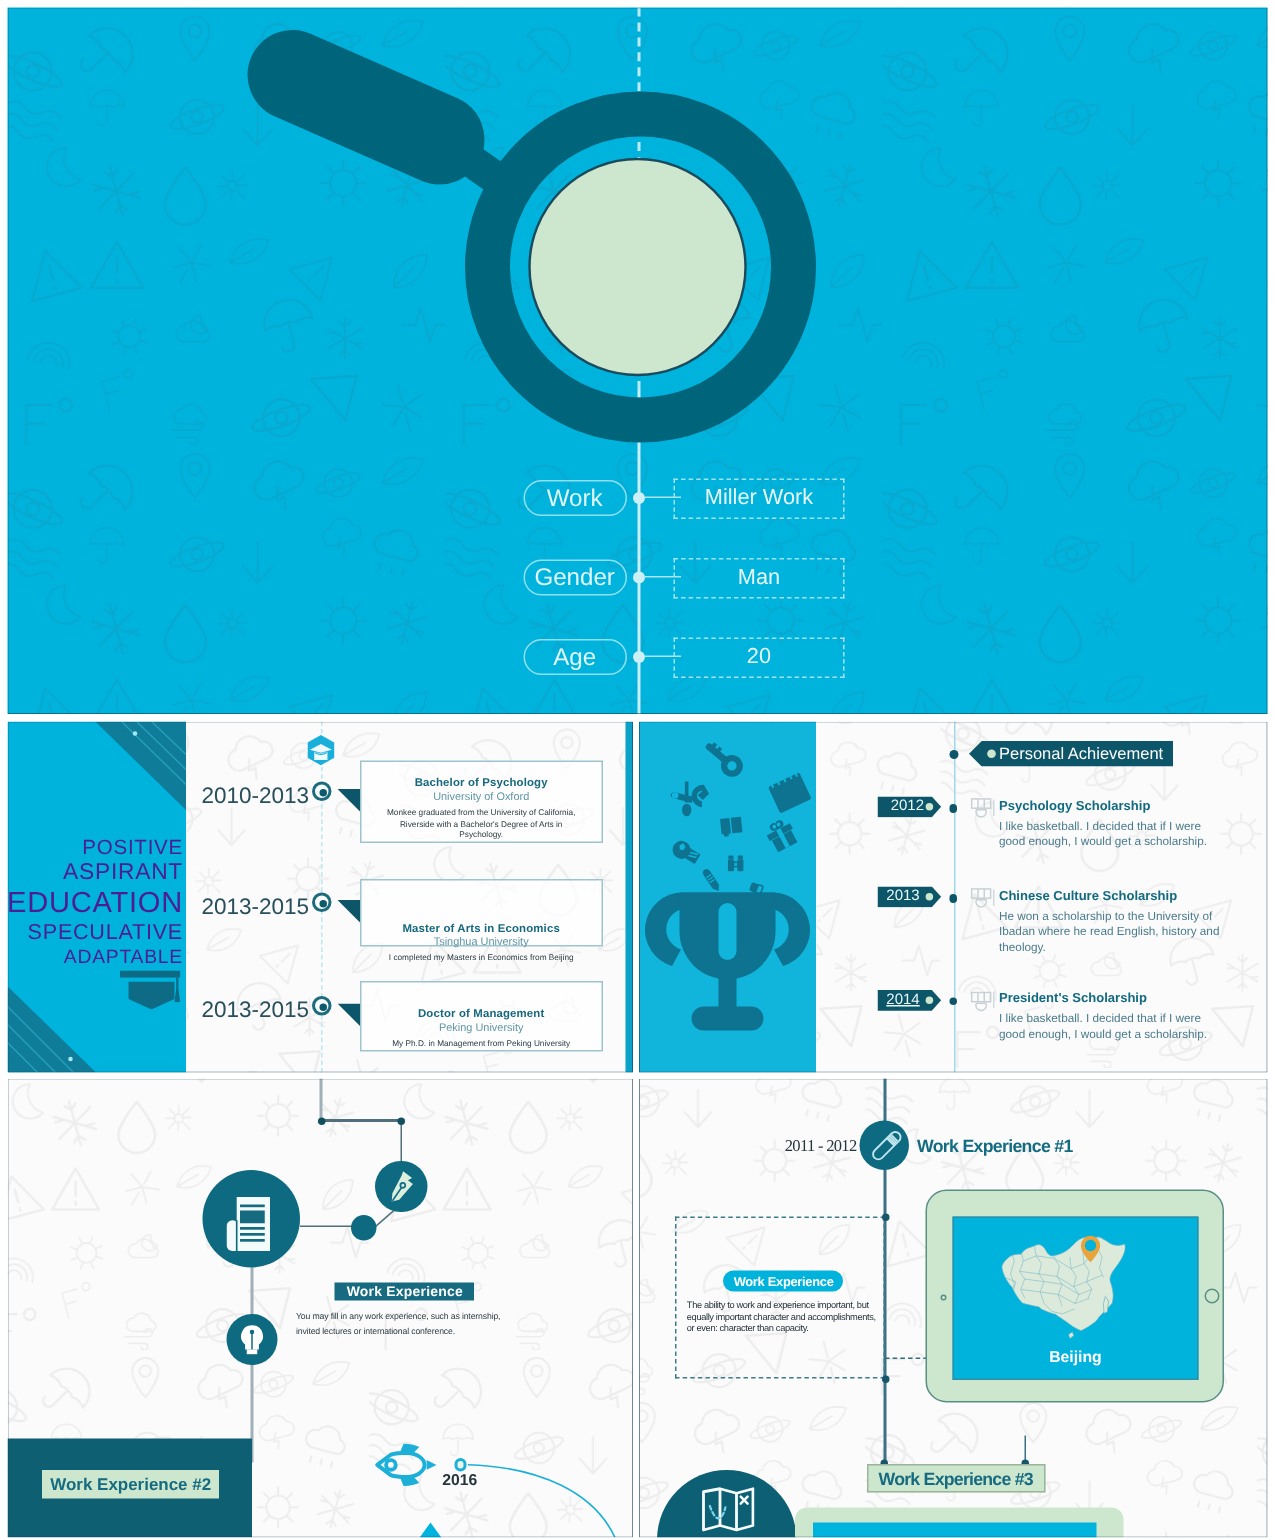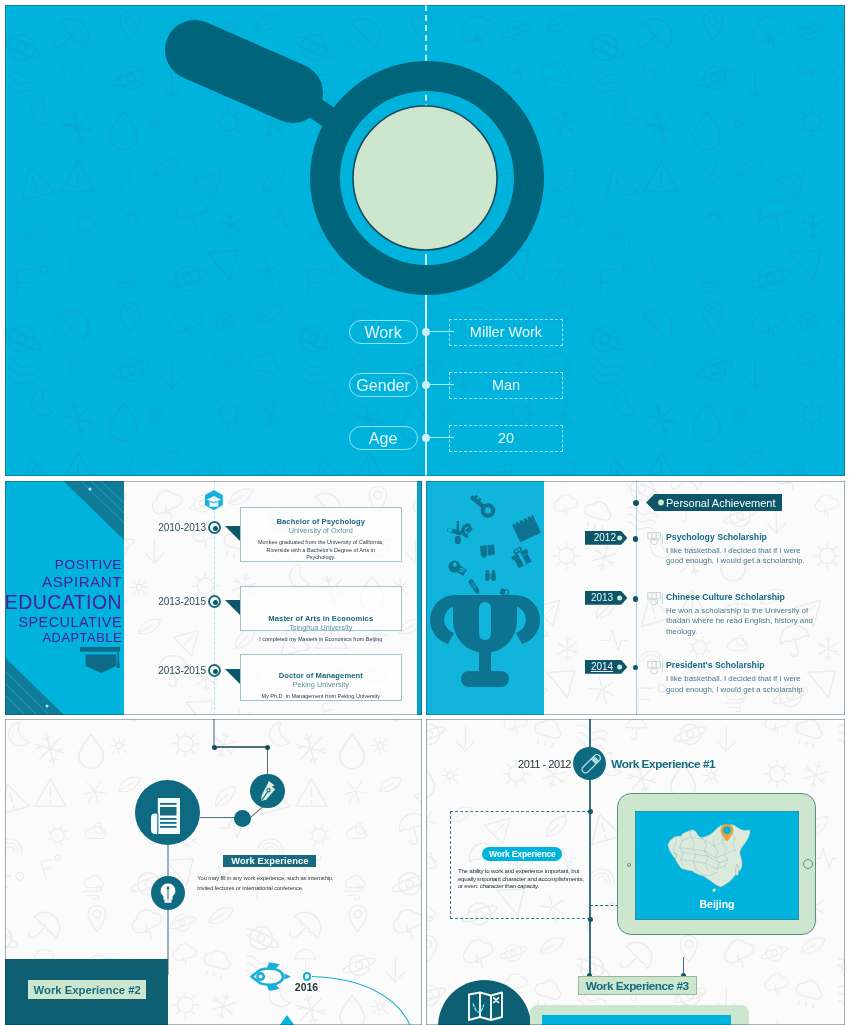--- a/index.html
+++ b/index.html
@@ -20,21 +20,21 @@
         color:#e6f8fd;font-size:14.5px;display:flex;align-items:center;justify-content:center;}
   .node{position:absolute;border-radius:50%;background:#cdeff8;}
   .hline{position:absolute;height:1.5px;background:#aee5f4;}
 
   
   #s2{left:5px;top:481px;width:417px;height:234px;}
   .edu-left{position:absolute;left:0;top:0;width:119px;height:234px;background:#00b3dd;overflow:hidden;}
   .edu-kw{position:absolute;right:2px;text-align:center;color:#4c1d95;
           font-family:"Liberation Sans",sans-serif;letter-spacing:.5px;white-space:nowrap;}
   .tl-line{position:absolute;width:0;border-left:1.6px dashed #b9e7f2;}
-  .tl-date{position:absolute;text-align:right;color:#294f5c;font-size:10px;font-family:"Liberation Sans",sans-serif;}
+  .tl-date{position:absolute;text-align:right;color:#294f5c;font-size:15px;font-family:"Liberation Sans",sans-serif;}
   .tl-dot{position:absolute;width:13px;height:13px;border-radius:50%;box-sizing:border-box;
           border:2px solid #1c6c7d;background:#f7fbfb;}
   .tl-dot i{position:absolute;left:3px;top:3px;width:5px;height:5px;border-radius:50%;background:#0d5a6c;display:block;}
   .edu-card{position:absolute;box-sizing:border-box;background:rgba(255,255,255,.72);border:1px solid #9dc4cc;}
   .edu-t{color:#16687e;font-size:7.6px;font-weight:bold;text-align:center;letter-spacing:.1px;}
   .edu-s{color:#5e96a6;font-size:7.3px;text-align:center;}
   .edu-d{color:#2b3b42;font-size:5.5px;text-align:center;line-height:1.32;}
   .accentbar{position:absolute;background:#0aa2c8;}
 
   
@@ -613,21 +613,21 @@
 
   <div class="slide" id="s5">
     <svg class="bgpat">
         <g transform="translate(-110,-50) scale(1.45)">
           <rect width="370" height="250" fill="url(#doodle)"></rect>
         </g>
       </svg>
 
     <div class="w5-line" style="left:163.3px;top:0px;width:1.3px;height:233px;"></div>
 
-    <div class="w5-date" style="left:77px;top:38.5px;width:68px;">2011 - 2012</div>
+    <div class="w5-date" style="left:77px;top:38.5px;width:68px;font-family:Liberation Serif, serif;">2011 - 2012</div>
     <div class="we-circ" style="left:147px;top:28px;width:33.4px;height:33.4px;"></div>
     <svg width="24" height="24" style="position:absolute;left:152.5px;top:33.5px;">
       <g fill="none" stroke="#bfe5ee" stroke-width="1.25" stroke-linejoin="round" transform="rotate(45 11.5 11.5)">
         <path d="M8,2.5 a3.5,3.5 0 0,1 7,0 v16 a3.5,3.5 0 0,1 -7,0 z"></path>
         <line x1="8" y1="7" x2="15" y2="7"></line>
         <line x1="8.6" y1="3.3" x2="14.4" y2="3.3"></line>
         <line x1="8.1" y1="4.6" x2="14.9" y2="4.6"></line>
         <line x1="8" y1="5.9" x2="15" y2="5.9"></line>
       </g>
     </svg>

